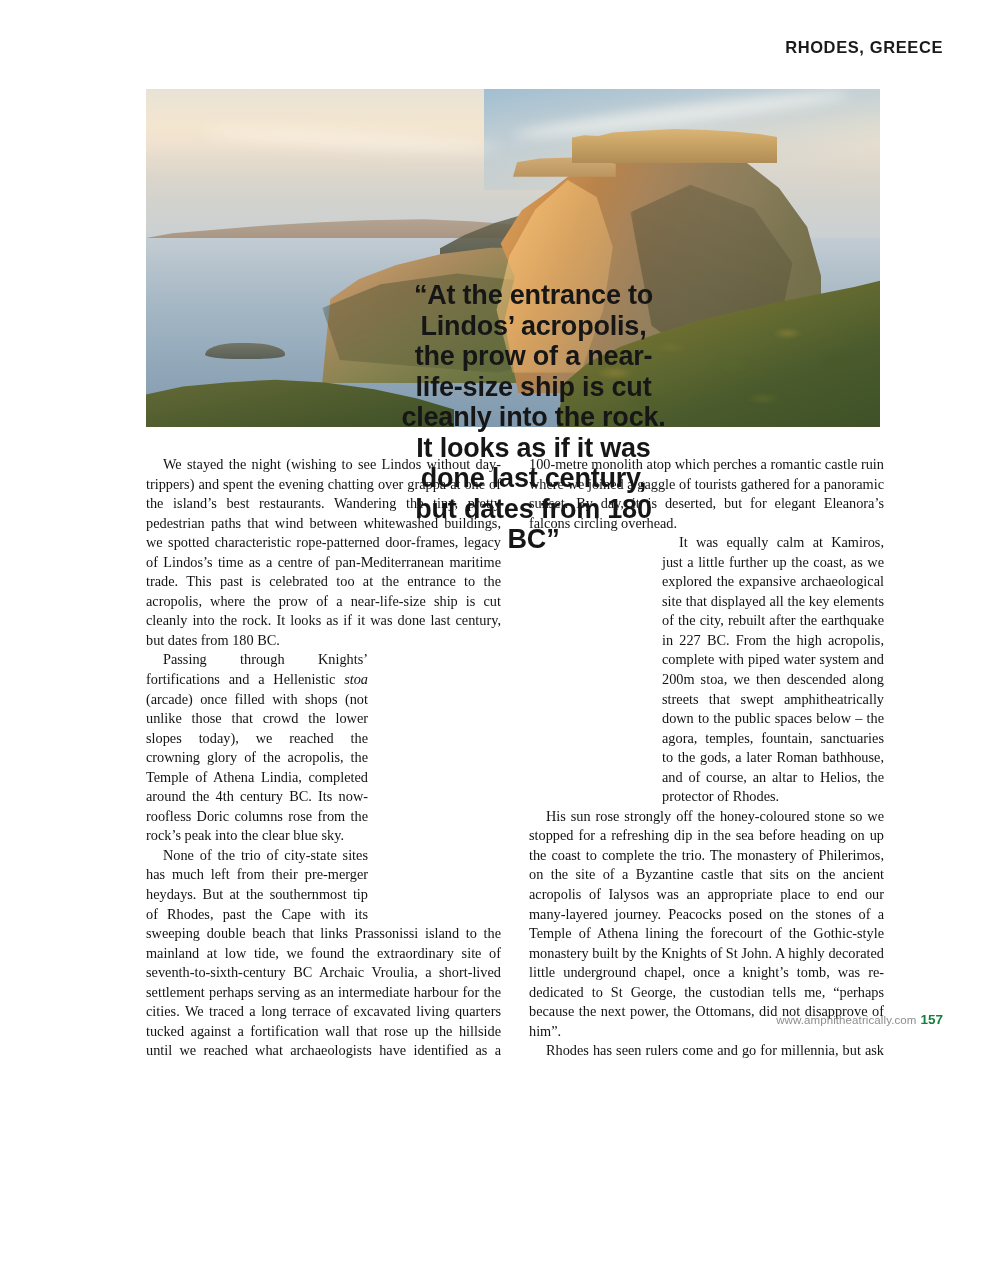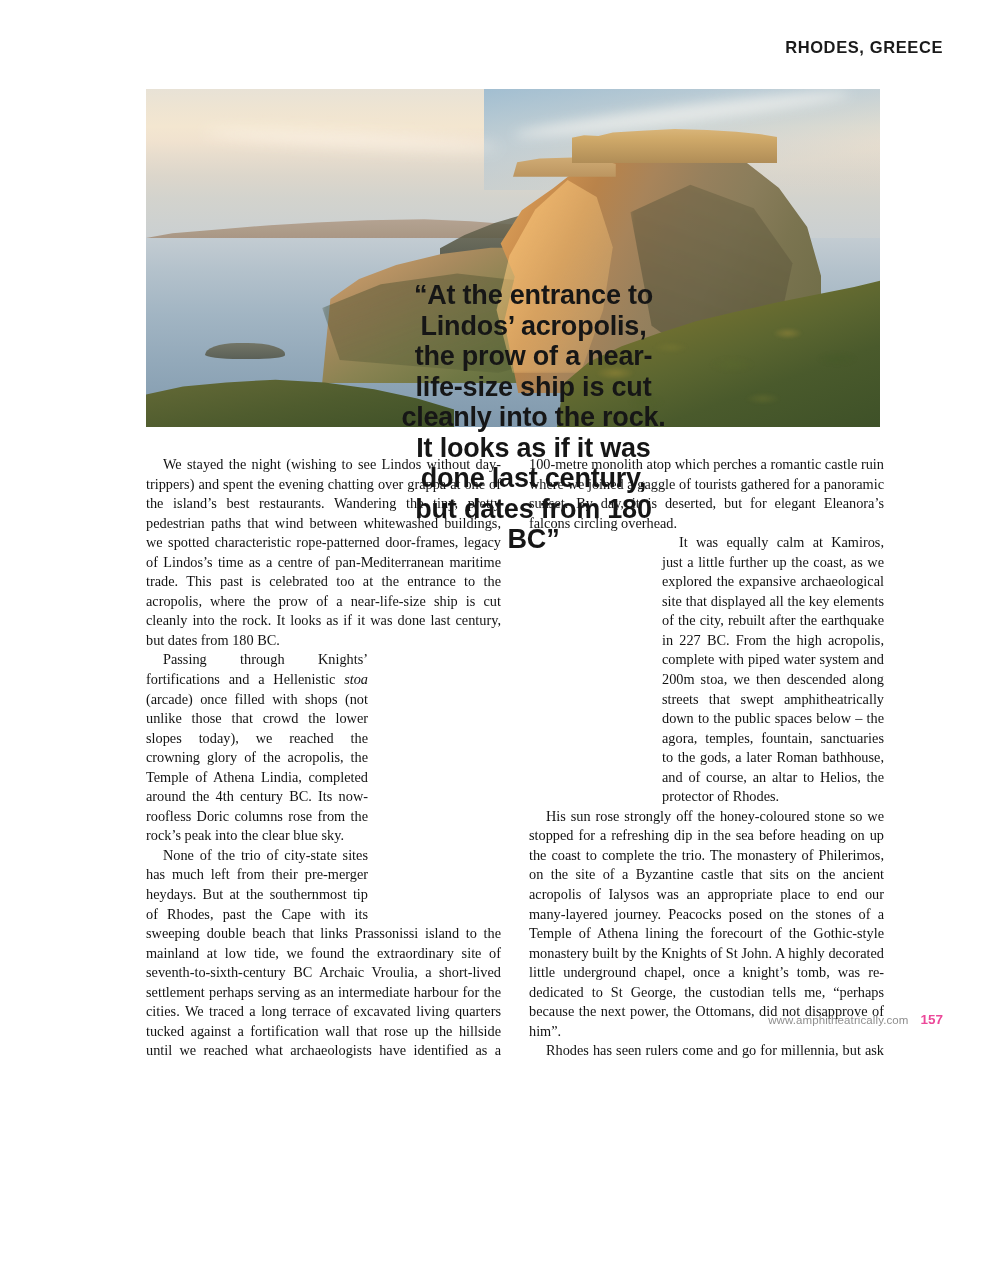--- a/index.html
+++ b/index.html
@@ -310,24 +310,24 @@
   .footer {
     position: absolute;
     right: 45px;
     bottom: 32px;
     font-family: "Liberation Sans", sans-serif;
     font-size: 11.5px;
     color: #8d8d8d;
     letter-spacing: 0.1px;
   }
   .footer .pageno {
-    color: #ec4899;
+    color: #15803d;
     font-weight: bold;
     font-size: 13.5px;
-    margin-left: 12px;
+    margin-left: 4px;
     letter-spacing: 0;
   }
 </style>
 </head>
 <body>
 
 <div class="page">
 
   <div class="running-head">RHODES, GREECE</div>
 

